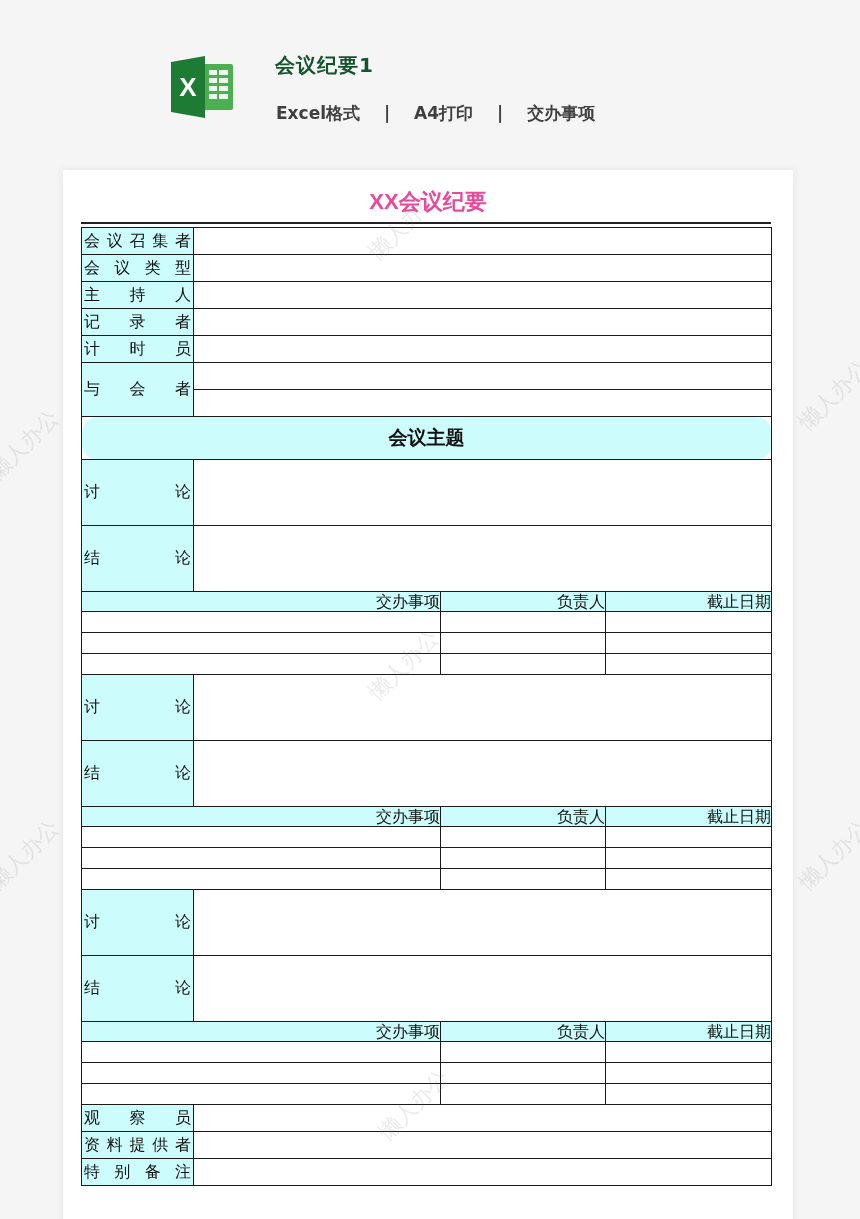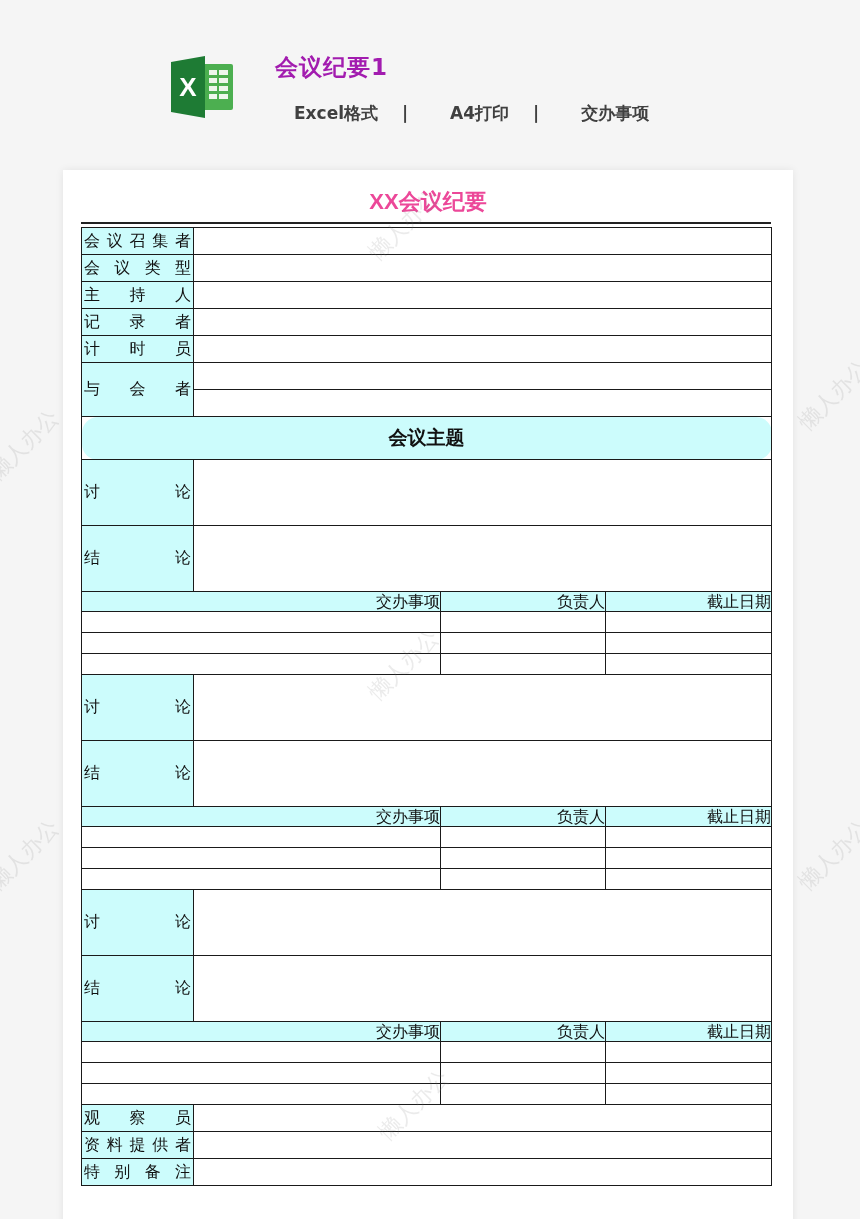--- a/index.html
+++ b/index.html
@@ -1,21 +1,21 @@
 <!DOCTYPE html>
 <html><head>
 <meta charset="utf-8">
 <style>
   html,body{margin:0;padding:0;}
   body{width:860px;height:1219px;background:#f5f5f5;position:relative;overflow:hidden;font-family:"DejaVu Sans","Liberation Sans",sans-serif;}
   .header{position:absolute;left:0;top:0;width:860px;height:160px;}
   .xlogo{position:absolute;left:171px;top:56px;width:62px;height:62px;}
-  .h-title{position:absolute;left:275px;top:52px;font-size:23px;font-weight:bold;color:#a21caf;letter-spacing:1px;}
+  .h-title{position:absolute;left:275px;top:52px;font-size:20px;font-weight:bold;color:#14532d;letter-spacing:1px;}
   .h-sub{position:absolute;left:276px;top:102px;font-size:17px;font-weight:bold;color:#404040;white-space:nowrap;}
-  .h-sub span{display:inline-block;margin-left:18px;}
+  .h-sub span{display:inline-block;}
   .h-sub .sep{margin:0 18px;}
   .paper{position:absolute;left:63px;top:170px;width:730px;height:1060px;background:#fff;box-shadow:0 0 8px rgba(0,0,0,0.08);}
   .doc-title{position:absolute;left:0;top:17px;width:730px;text-align:center;font-size:22px;font-weight:bold;color:#ec4899;font-family:"Liberation Sans","DejaVu Sans",sans-serif;}
   .tbl{position:absolute;left:18px;top:52px;width:690px;}
   .topline{height:2px;background:#222;margin-bottom:3px;}
   table{border-collapse:collapse;width:690px;table-layout:fixed;font-family:"DejaVu Sans",sans-serif;}
   td{border:1.5px solid #1a1a1a;padding:0;font-size:16px;color:#111;height:26px;}
   td.lbl{background:#ccfcfc;width:111px;padding:0 2px;}
   .spread{display:flex;justify-content:space-between;}
   td.banner{background:#ccfcfc;text-align:center;font-weight:bold;font-size:19px;height:42px;border-radius:16px;}

